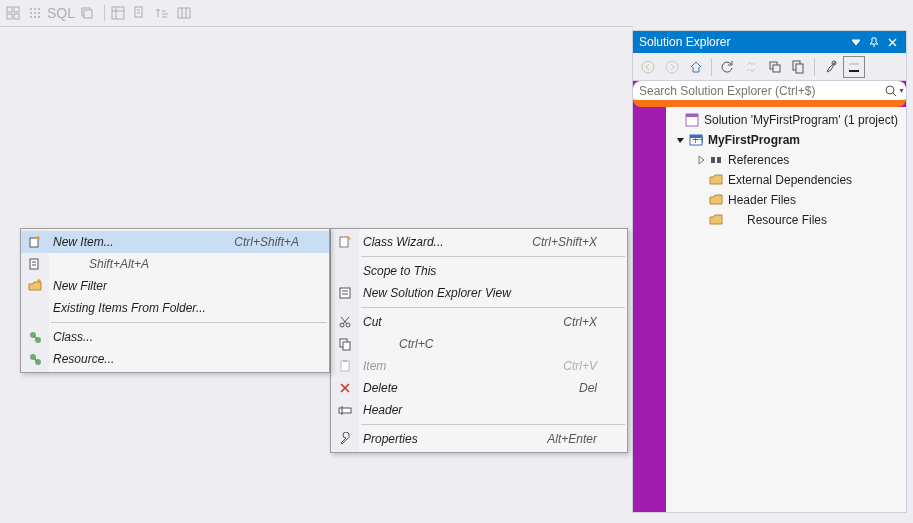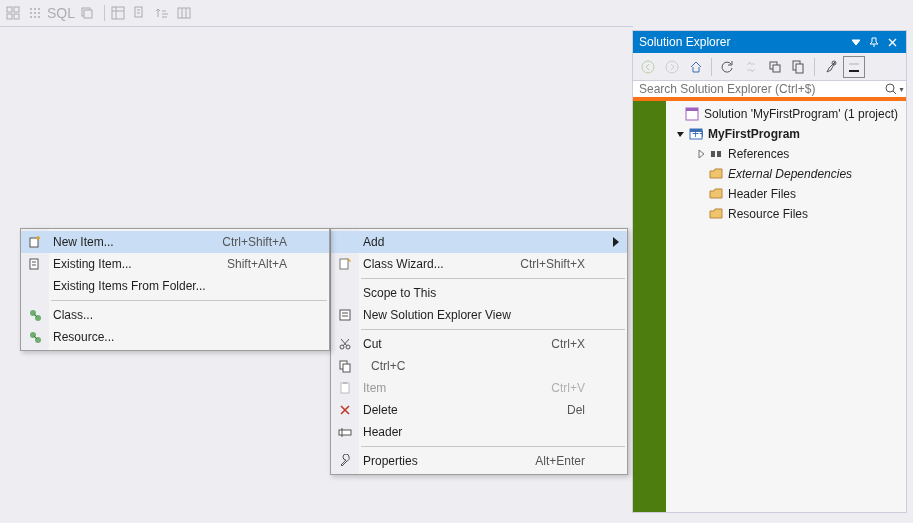--- a/index.html
+++ b/index.html
@@ -7,52 +7,52 @@
 
   
   .top-toolbar { position: absolute; top: 0; left: 0; right: 0; height: 26px; background: #eeeef2; display: flex; align-items: center; padding: 2px 4px; }
   .top-toolbar .tb-icon { width: 18px; height: 18px; margin-right: 4px; display: flex; align-items: center; justify-content: center; opacity: .55; }
   .top-toolbar .tb-sep { width: 1px; height: 16px; background: #c8c8c8; margin: 0 4px; }
 
   
   .editor-bg { position: absolute; top: 26px; left: 0; right: 280px; bottom: 0; background: #eeeef2; border-top: 1px solid #cccedb; }
 
   
-  .panel { position: absolute; top: 30px; right: 6px; width: 275px; bottom: 10px; background: #4d7c0f; border: 1px solid #cccedb; display: flex; flex-direction: column; }
+  .panel { position: absolute; top: 30px; right: 6px; width: 275px; bottom: 10px; background: #a21caf; border: 1px solid #cccedb; display: flex; flex-direction: column; }
   .panel-title { background: #007acc; color: #fff; height: 22px; display: flex; align-items: center; padding: 0 6px; font-size: 12px; }
   .panel-title .spacer { flex: 1; }
   .panel-title .tbtn { width: 16px; height: 16px; margin-left: 2px; display: flex; align-items: center; justify-content: center; cursor: pointer; }
   .panel-title .tbtn svg { stroke: #fff; fill: #fff; }
 
   .panel-toolbar { height: 28px; background: #eeeef2; border-bottom: 1px solid #cccedb; display: flex; align-items: center; padding: 0 4px; gap: 2px; }
   .panel-toolbar .pbtn { width: 22px; height: 22px; display: flex; align-items: center; justify-content: center; cursor: pointer; border: 1px solid transparent; }
   .panel-toolbar .pbtn.disabled { opacity: .4; cursor: default; }
   .panel-toolbar .psep { width: 1px; height: 18px; background: #c8c8c8; margin: 0 2px; }
 
-  .search-row { height: 20px; background: #fff; border-bottom: 4px solid #f97316; display: flex; align-items: center; }
+  .search-row { height: 26px; background: #fff; border-bottom: 7px solid #f97316; display: flex; align-items: center; border-radius: 8px; }
   .search-row input { flex: 1; border: none; padding: 0 6px; color: #717171; outline: none; background: transparent; }
   .search-row .sbtn { width: 24px; height: 24px; display: flex; align-items: center; justify-content: center; cursor: pointer; color: #555; }
 
   .tree { flex: 1; background: #f6f6f6; overflow: auto; padding-top: 3px; margin-left: 33px; }
   .tree-row { height: 20px; display: flex; align-items: center; white-space: nowrap; cursor: default; padding-right: 4px; }
   .tree-row .exp { width: 14px; height: 14px; display: flex; align-items: center; justify-content: center; flex-shrink: 0; cursor: pointer; }
   .tree-row .ticon { width: 16px; height: 16px; margin-right: 4px; display: flex; align-items: center; justify-content: center; flex-shrink: 0; }
   .tree-row.selected { background: #007acc; color: #fff; }
   .tree-row .label { padding-right: 4px; }
   .bold { font-weight: 600; }
 
   
   .ctx { position: absolute; background: #f5f5f5; border: 1px solid #9e9e9e; box-shadow: 2px 2px 5px rgba(0,0,0,.2); padding: 2px 0; }
   .ctx .iconcol { position: absolute; top: 0; bottom: 0; left: 0; width: 28px; background: #eeeef2; }
-  .ctx-item { position: relative; height: 22px; display: flex; align-items: center; padding-left: 32px; padding-right: 42px; cursor: default; }
+  .ctx-item { position: relative; height: 22px; display: flex; align-items: center; padding-left: 32px; padding-right: 30px; cursor: default; font-style: italic; }
   .ctx-item.highlight { background: #c9def5; }
   .ctx-item.disabled { color: #9a9a9a; }
   .ctx-item .iicon { position: absolute; left: 5px; top: 2px; width: 18px; height: 18px; display: flex; align-items: center; justify-content: center; }
   .ctx-item .ilabel { flex: 1; }
-  .ctx-item .shortcut { color: #555; margin-left: 8px; }
+  .ctx-item .shortcut { color: #555; margin-left: 36px; }
   .ctx-item.disabled .shortcut { color: #b0b0b0; }
   .ctx-item .arrow { position: absolute; right: 8px; top: 6px; }
   .ctx-sep { height: 1px; background: #c8c8c8; margin: 3px 2px 3px 30px; }
 
   
   #ctx-main { top: 228px; left: 330px; width: 298px; }
   
   #ctx-sub  { top: 228px; left: 20px; width: 310px; }
 
   svg { display: block; }
@@ -247,58 +247,50 @@
           </svg>
         </span>
       <span class="ticon">
           <svg width="14" height="14">
             <rect x="2" y="4" width="4" height="6" fill="#555"></rect>
             <rect x="8" y="4" width="4" height="6" fill="#555"></rect>
           </svg>
         </span>
       <span class="label">References</span>
     </div>
-    <div class="tree-row" style="padding-left:42px;font-style:italic;">
+    <div class="tree-row" style="padding-left:42px;">
       <span class="ticon">
           <svg width="14" height="14">
             <path d="M1 4 L5 4 L6 2 L13 2 L13 11 L1 11 Z" fill="#f0c36d" stroke="#b5893c"></path>
           </svg>
         </span>
       <span class="label">External Dependencies</span>
     </div>
     <div class="tree-row" style="padding-left:42px;">
       <span class="ticon">
           <svg width="14" height="14">
             <path d="M1 4 L5 4 L6 2 L13 2 L13 11 L1 11 Z" fill="#f0c36d" stroke="#b5893c"></path>
           </svg>
         </span>
       <span class="label">Header Files</span>
     </div>
-    <div class="tree-row" style="padding-left:42px;">
+    <div class="tree-row" style="padding-left:42px;gap:19px;">
       <span class="ticon">
           <svg width="14" height="14">
             <path d="M1 4 L5 4 L6 2 L13 2 L13 11 L1 11 Z" fill="#f0c36d" stroke="#b5893c"></path>
           </svg>
         </span>
       <span class="label">Resource Files</span>
     </div>
   </div>
 </div>
 
 <div class="ctx" id="ctx-main">
   <div class="iconcol"></div>
 
-  <div class="ctx-item highlight">
-    <span class="ilabel">Add</span>
-    <span class="arrow">
-        <svg width="6" height="10">
-          <path d="M0 0 L6 5 L0 10 Z" fill="#1e1e1e"></path>
-        </svg>
-      </span>
-  </div>
   <div class="ctx-item">
     <span class="iicon">
         <svg width="14" height="14">
           <rect x="2" y="2" width="8" height="10" fill="#fff" stroke="#777"></rect>
           <path d="M10 1 L13 4 L12 5 L9 2 Z" fill="#e0a030"></path>
         </svg>
       </span>
     <span class="ilabel">Class Wizard...</span>
     <span class="shortcut">Ctrl+Shift+X</span>
   </div>
@@ -391,22 +383,30 @@
     <span class="shortcut">Ctrl+Shift+A</span>
   </div>
   <div class="ctx-item">
     <span class="iicon">
         <svg width="14" height="14">
           <rect x="2" y="2" width="8" height="10" fill="#fff" stroke="#555"></rect>
           <line x1="4" y1="5" x2="8" y2="5" stroke="#555"></line>
           <line x1="4" y1="8" x2="8" y2="8" stroke="#555"></line>
         </svg>
       </span>
-    <span class="ilabel">Existing Item...</span>
     <span class="shortcut">Shift+Alt+A</span>
+  </div>
+  <div class="ctx-item">
+    <span class="iicon">
+        <svg width="14" height="14">
+          <path d="M1 5 L5 5 L6 3 L13 3 L13 11 L1 11 Z" fill="#f0c36d" stroke="#b5893c"></path>
+          <path d="M11 0 L11 4 M9 2 L13 2" stroke="#e0a030" stroke-width="1.4"></path>
+        </svg>
+      </span>
+    <span class="ilabel">New Filter</span>
   </div>
   <div class="ctx-item">
     <span class="ilabel">Existing Items From Folder...</span>
   </div>
   <div class="ctx-sep"></div>
   <div class="ctx-item">
     <span class="iicon">
         <svg width="14" height="14">
           <circle cx="5" cy="5" r="3" fill="#6fae6f"></circle>
           <circle cx="10" cy="10" r="3" fill="#6fae6f"></circle>

